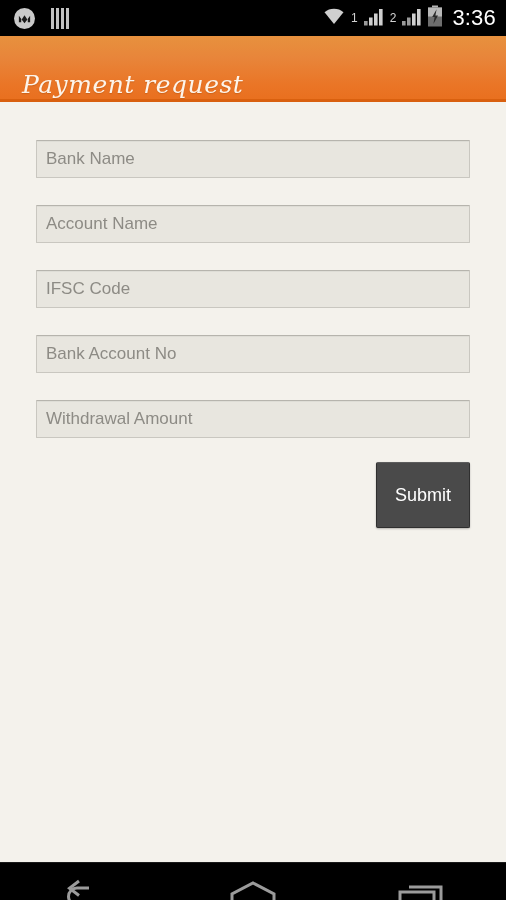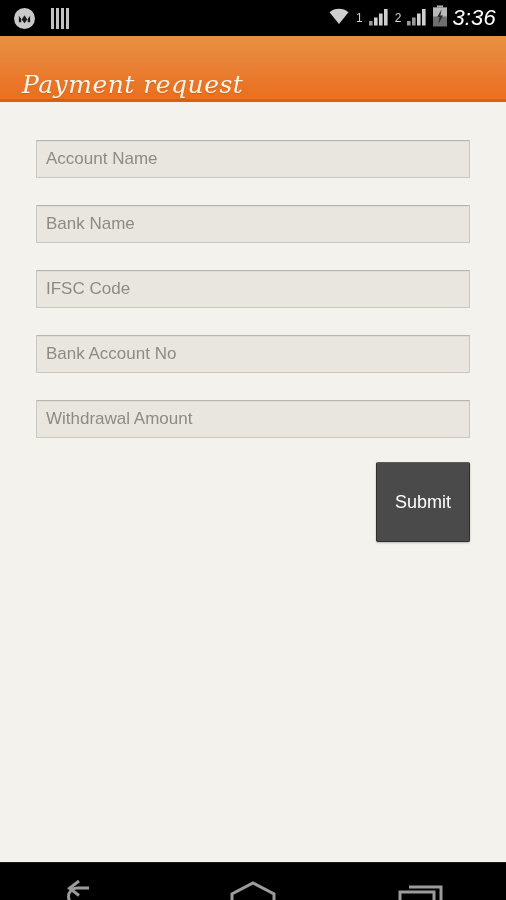--- a/index.html
+++ b/index.html
@@ -63,22 +63,22 @@
   .sim-label {
     color: #d2d2d2;
     font-size: 12px;
     line-height: 1;
     padding: 0 1px;
   }
   .clock {
     color: #ffffff;
     font-size: 22px;
     letter-spacing: 0.2px;
+    margin-left: 5px;
     line-height: 1;
-    font-style: italic;
   }
 
   
   .action-bar {
     position: relative;
     height: 66px;
     background: linear-gradient(to bottom, #e7913e 0%, #e8853a 35%, #ea7526 78%, #e9701f 100%);
     border-bottom: 3px solid #d9600f;
     box-sizing: border-box;
     display: flex;
@@ -128,21 +128,21 @@
   .field.amount { margin-bottom: 24px; }
 
   .btn-row {
     display: flex;
     justify-content: flex-end;
     padding-right: 0px;
     margin-top: 4px;
   }
   .submit-btn {
     width: 94px;
-    height: 80px;
+    height: 66px;
     background: #4a4a4a;
     border: 1px solid #2f2f2f;
     border-top: 1px solid #5d5d5d;
     border-radius: 2px;
     color: #ffffff;
     font-family: "Liberation Sans", sans-serif;
     font-size: 18px;
     cursor: pointer;
     box-shadow: 0 1px 2px rgba(0,0,0,0.25);
     padding: 0;
@@ -223,23 +223,23 @@
       <span class="clock">3:36</span>
     </div>
   </div>
 
   <div class="action-bar">
     <span class="action-title">Payment request</span>
   </div>
 
   <div class="content">
 
+    <input class="field" type="text" placeholder="Bank Name" style="">
+
     <input class="field" type="text" placeholder="Account Name" style="">
-
-    <input class="field" type="text" placeholder="Bank Name" style="">
 
     <input class="field" type="text" placeholder="IFSC Code" style="">
 
     <input class="field" type="text" placeholder="Bank Account No" style="">
 
     <input class="field amount" type="text" placeholder="Withdrawal Amount" style="">
 
     <div class="btn-row">
       <button class="submit-btn">Submit</button>
     </div>

